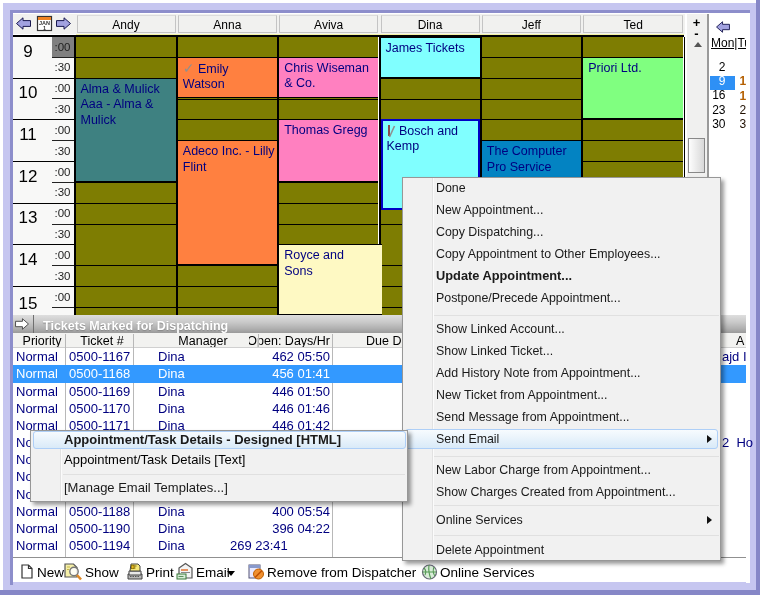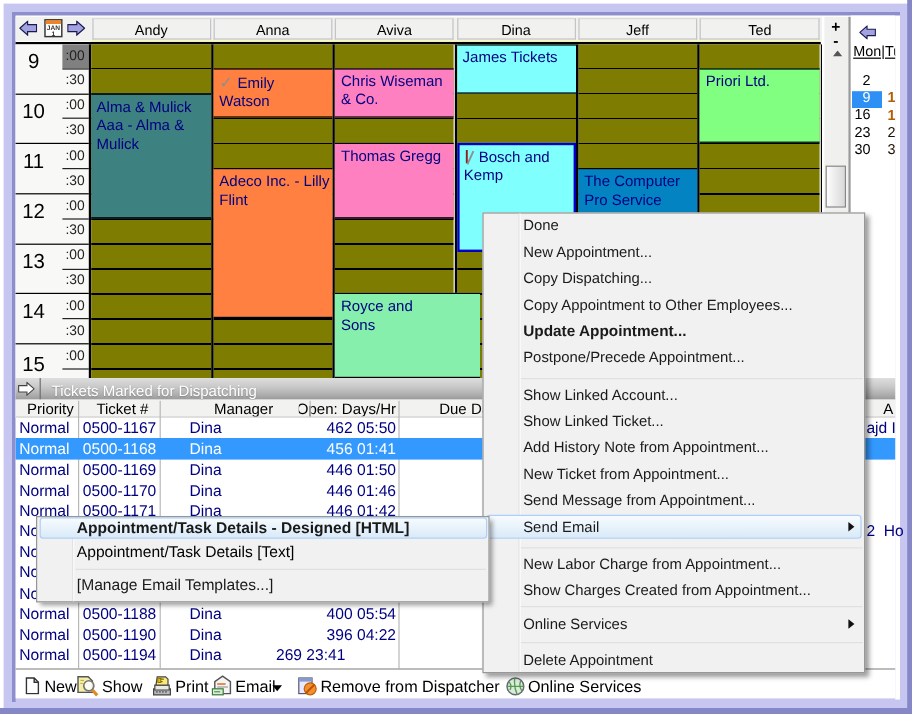--- a/index.html
+++ b/index.html
@@ -93,21 +93,21 @@
 <div class="a" style="left:378.5px;top:36.5px;width:2px;height:278.5px;background:#000"></div>
 <div class="a" style="left:479.8px;top:36.5px;width:2px;height:278.5px;background:#000"></div>
 <div class="a" style="left:581.2px;top:36.5px;width:2px;height:278.5px;background:#000"></div>
 <div class="a" style="left:683.5px;top:36.5px;width:1.5px;height:278.5px;background:#000"></div>
 
 <div class="a blk" style="left:75.5px;top:77.5px;width:100.3px;height:104px;background:#3e8181">Alma &amp; Mulick<br>Aaa - Alma &amp;<br>Mulick</div>
 <div class="a blk" style="left:177.8px;top:56.5px;width:99.4px;height:41.5px;background:#ff8040"><span class="chk">✓</span> Emily<br>Watson</div>
 <div class="a blk" style="left:177.8px;top:140px;width:99.4px;height:125px;background:#ff8040">Adeco Inc. - Lilly<br>Flint</div>
 <div class="a blk" style="left:279.2px;top:56.5px;width:99.3px;height:41.5px;background:#ff80c0">Chris Wiseman<br>&amp; Co.</div>
 <div class="a blk" style="left:279.2px;top:119px;width:99.3px;height:62.5px;background:#ff80c0">Thomas Gregg</div>
-<div class="a blk" style="left:279.2px;top:244px;width:121px;height:71px;background:#86efac">Royce and<br>Sons</div>
+<div class="a blk" style="left:279.2px;top:244px;width:103px;height:71px;background:#fef9c3">Royce and<br>Sons</div>
 <div class="a blk" style="left:380.5px;top:36.5px;width:99.3px;height:41px;background:#80ffff">James Tickets</div>
 <div class="a blk" style="left:380.5px;top:118.5px;width:99.3px;height:91px;background:#80ffff;border:2.5px solid #0000c5;padding:2px 2px 0 4px"><svg width="9" height="16" viewBox="0 0 9 16" style="vertical-align:-4px">
       <path d="M2,2 L2,13" stroke="#8b2020" stroke-width="1.6"></path>
       <path d="M7.5,3 L2.5,14" stroke="#909090" stroke-width="1.6"></path>
     </svg> Bosch and<br>Kemp</div>
 <div class="a blk" style="left:481.8px;top:140px;width:99.4px;height:42px;background:#0383c2">The Computer<br>Pro Service</div>
 <div class="a blk" style="left:583.2px;top:56.5px;width:100.3px;height:62.5px;background:#80ff80">Priori Ltd.</div>
 
 <div class="a" style="left:686.5px;top:14px;width:20px;height:301px;background:#f0f0ef"></div>
 <div class="a" style="left:686.5px;top:14px;width:20px;height:26px;text-align:center;font-size:13px;font-weight:bold;line-height:11px;color:#000">
@@ -129,21 +129,21 @@
   <div class="a" style="left:0px;top:47px;width:17px;text-align:right;font-size:12px;line-height:14.2px">2<br><span style="color:#fff">9</span><br>16<br>23<br>30</div>
   <div class="a" style="left:31px;top:61.3px;width:12px;font-size:12px;line-height:14.2px;color:#b45f00;font-weight:bold">1<br>1</div>
   <div class="a" style="left:31px;top:89.7px;width:12px;font-size:12px;line-height:14.2px;color:#201000">2<br>3</div>
 </div>
 
 <div class="a" style="left:13px;top:315px;width:733px;height:18px;background:linear-gradient(180deg,#dedede 0%,#c9c9c9 40%,#b0b0b0 75%,#9a9a9a 100%)"></div>
 <svg class="a" style="left:15px;top:318px" width="14" height="12" viewBox="0 0 15 13">
     <path d="M14.5,6.5 L8,0.8 L8,3.6 L0.5,3.6 L0.5,9.4 L8,9.4 L8,12.2 Z" fill="#fff" stroke="#444" stroke-width="1"></path>
   </svg>
 <div class="a" style="left:32.5px;top:315px;width:1.5px;height:18px;background:#6f6f6f"></div>
-<div class="a" style="left:43px;top:318.5px;font-size:12.5px;font-weight:normal;color:#fff;text-shadow:0 1px 1px #888">Tickets Marked for Dispatching</div>
+<div class="a" style="left:43px;top:318.5px;font-size:12.5px;font-weight:bold;color:#fff;text-shadow:0 1px 1px #888">Tickets Marked for Dispatching</div>
 
 <div class="a" style="left:13px;top:333px;width:733px;height:15px;background:#f2f2f0"></div>
 <div class="a" style="left:16px;top:334px;width:52px;text-align:center;font-size:12.5px">Priority</div>
 <div class="a" style="left:68px;top:334px;width:68px;text-align:center;font-size:12.5px">Ticket #</div>
 <div class="a" style="left:133px;top:334px;width:140px;text-align:center;font-size:12.5px">Manager</div>
 <div class="a" style="left:249px;top:334px;width:81px;height:13px;overflow:hidden">
     <span style="position:absolute;right:0;top:0;font-size:12.5px;white-space:nowrap">Open: Days/Hr</span>
   </div>
 <div class="a" style="left:366px;top:334px;font-size:12.5px;white-space:nowrap">Due Date</div>
 <div class="a" style="left:736px;top:334px;font-size:12.5px">A</div>

